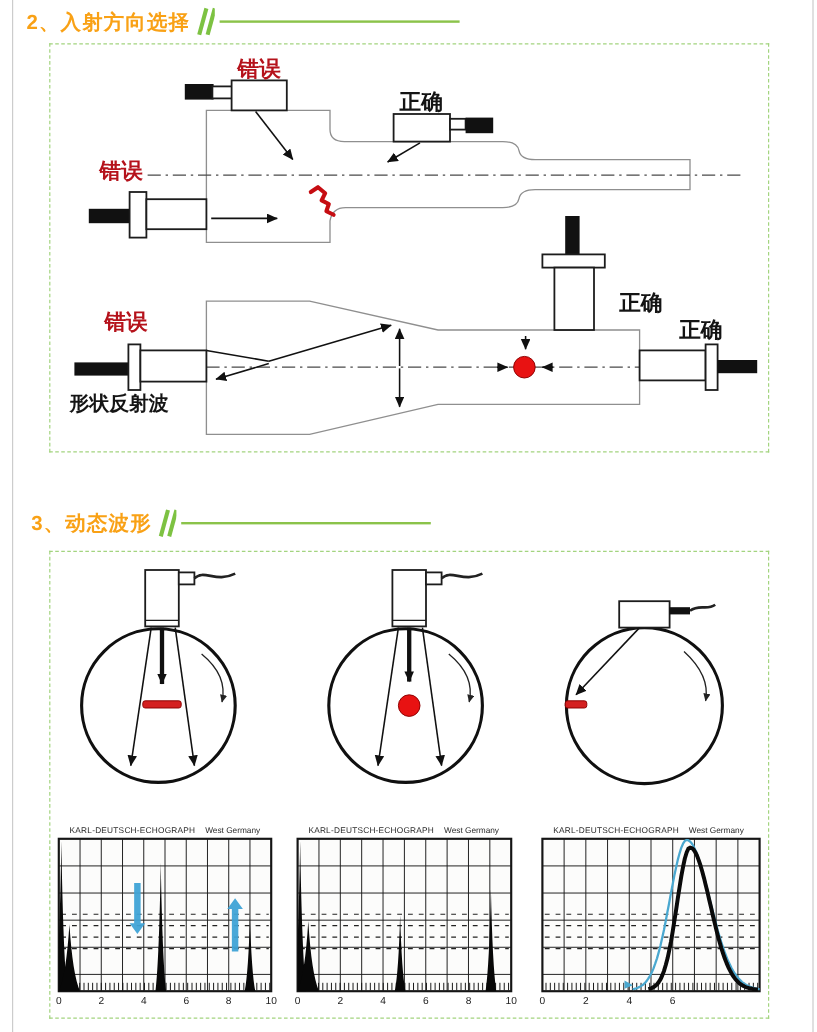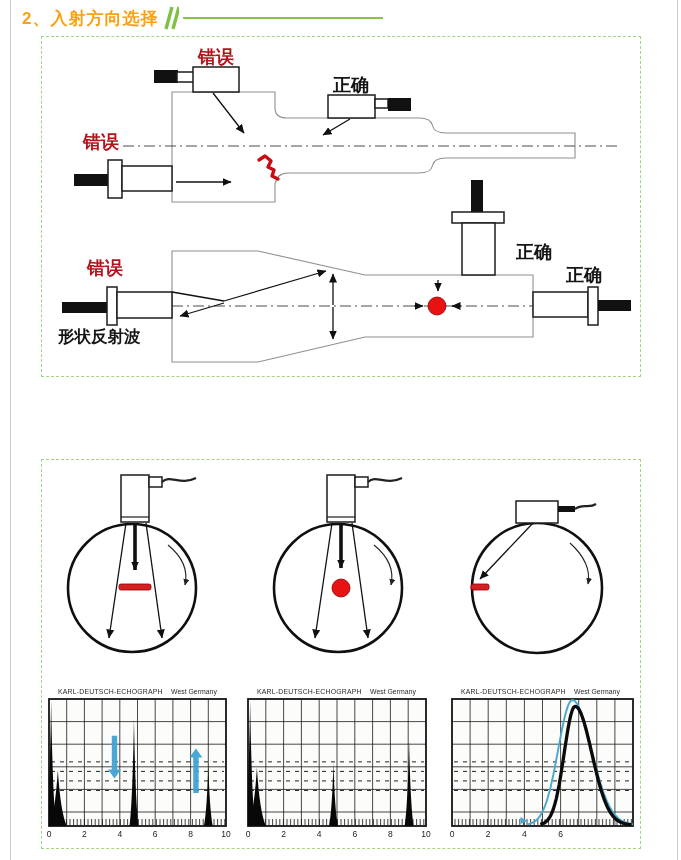--- a/index.html
+++ b/index.html
@@ -42,20 +42,28 @@
     <span class="sec-title">2、入射方向选择</span>
     <svg class="slash-icon" width="17" height="28">
       <line x1="4" y1="25" x2="10" y2="3" stroke="#7dc242" stroke-width="3.4"></line>
       <line x1="11" y1="25" x2="17" y2="3" stroke="#7dc242" stroke-width="3.4"></line>
     </svg>
     <span class="h-line" style="width:200px"></span>
   </div>
 
   <div class="dashed-box" style="left:41px;top:36px;width:600px;height:341px;"></div>
 
+  <div class="sec-header" style="left:26px;top:421px;">
+    <span class="sec-title">3、动态波形</span>
+    <svg class="slash-icon" width="17" height="28">
+      <line x1="4" y1="25" x2="10" y2="3" stroke="#7dc242" stroke-width="3.4"></line>
+      <line x1="11" y1="25" x2="17" y2="3" stroke="#7dc242" stroke-width="3.4"></line>
+    </svg>
+    <span class="h-line" style="width:208px"></span>
+  </div>
 
   <div class="dashed-box" style="left:41px;top:459px;width:600px;height:390px;"></div>
 
   <svg class="overlay" width="681" height="860" viewBox="0 0 681 860">
     <defs>
       <marker id="ah" markerUnits="userSpaceOnUse" markerWidth="10" markerHeight="9" refX="8.5" refY="4" orient="auto">
         <path d="M0,0 L9,4 L0,8 Z" fill="#101010"></path>
       </marker>
       <marker id="ahs" markerUnits="userSpaceOnUse" markerWidth="8" markerHeight="7" refX="6" refY="3" orient="auto">
         <path d="M0,0 L6.5,3 L0,6 Z" fill="#222"></path>

